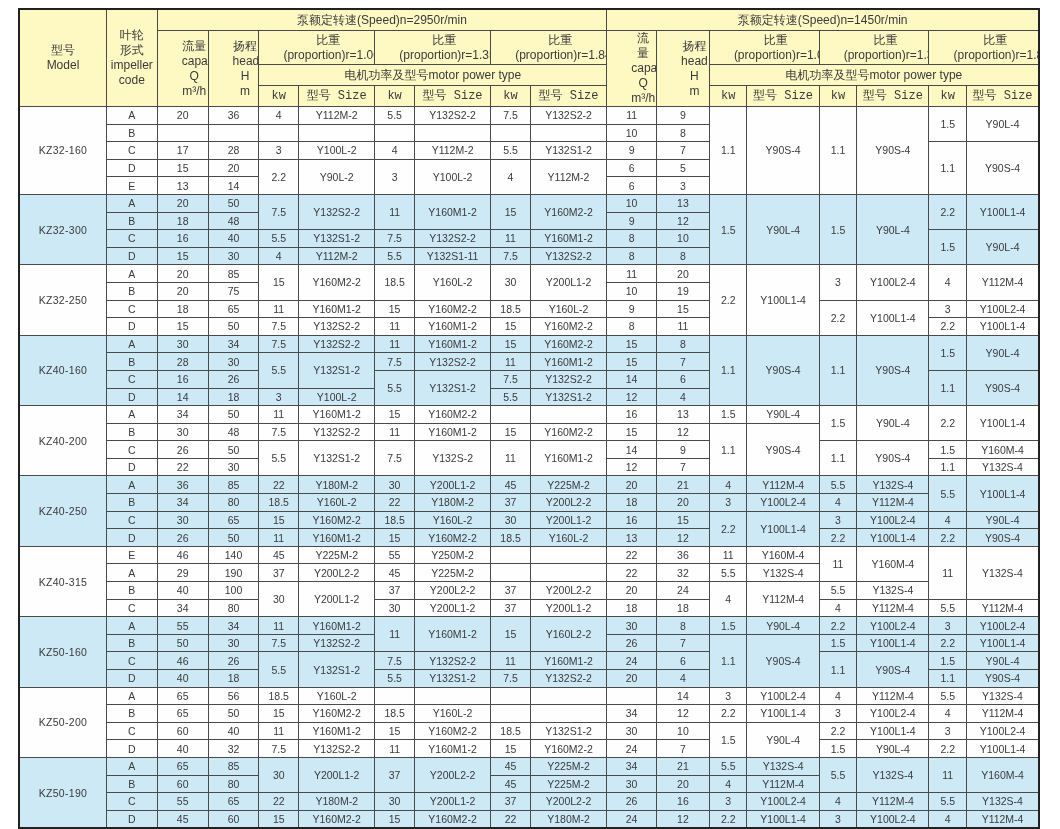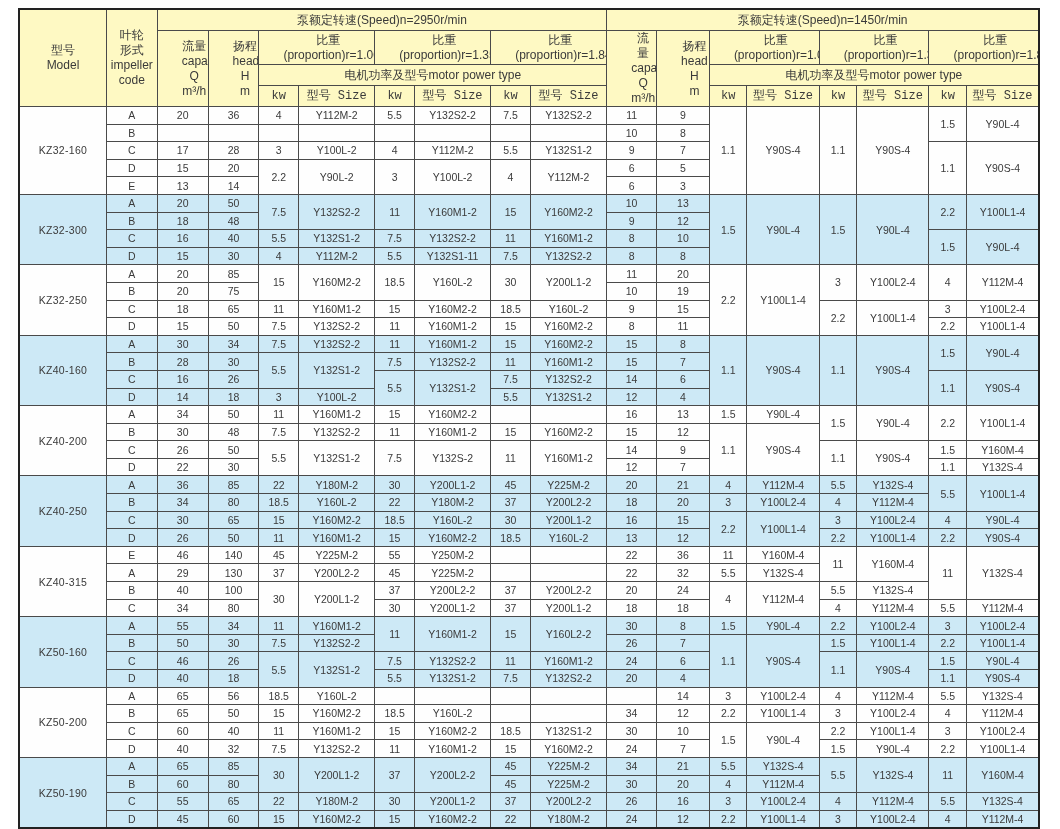--- a/index.html
+++ b/index.html
@@ -494,21 +494,21 @@
           <td>11</td>
           <td>Y160M-4</td>
           <td rowspan="2">11</td>
           <td rowspan="2">Y160M-4</td>
           <td rowspan="3">11</td>
           <td rowspan="3">Y132S-4</td>
         </tr>
         <tr>
           <td>A</td>
           <td>29</td>
-          <td>130</td>
+          <td>190</td>
           <td>37</td>
           <td>Y200L2-2</td>
           <td>45</td>
           <td>Y225M-2</td>
           <td></td>
           <td></td>
           <td>22</td>
           <td>32</td>
           <td>5.5</td>
           <td>Y132S-4</td>

